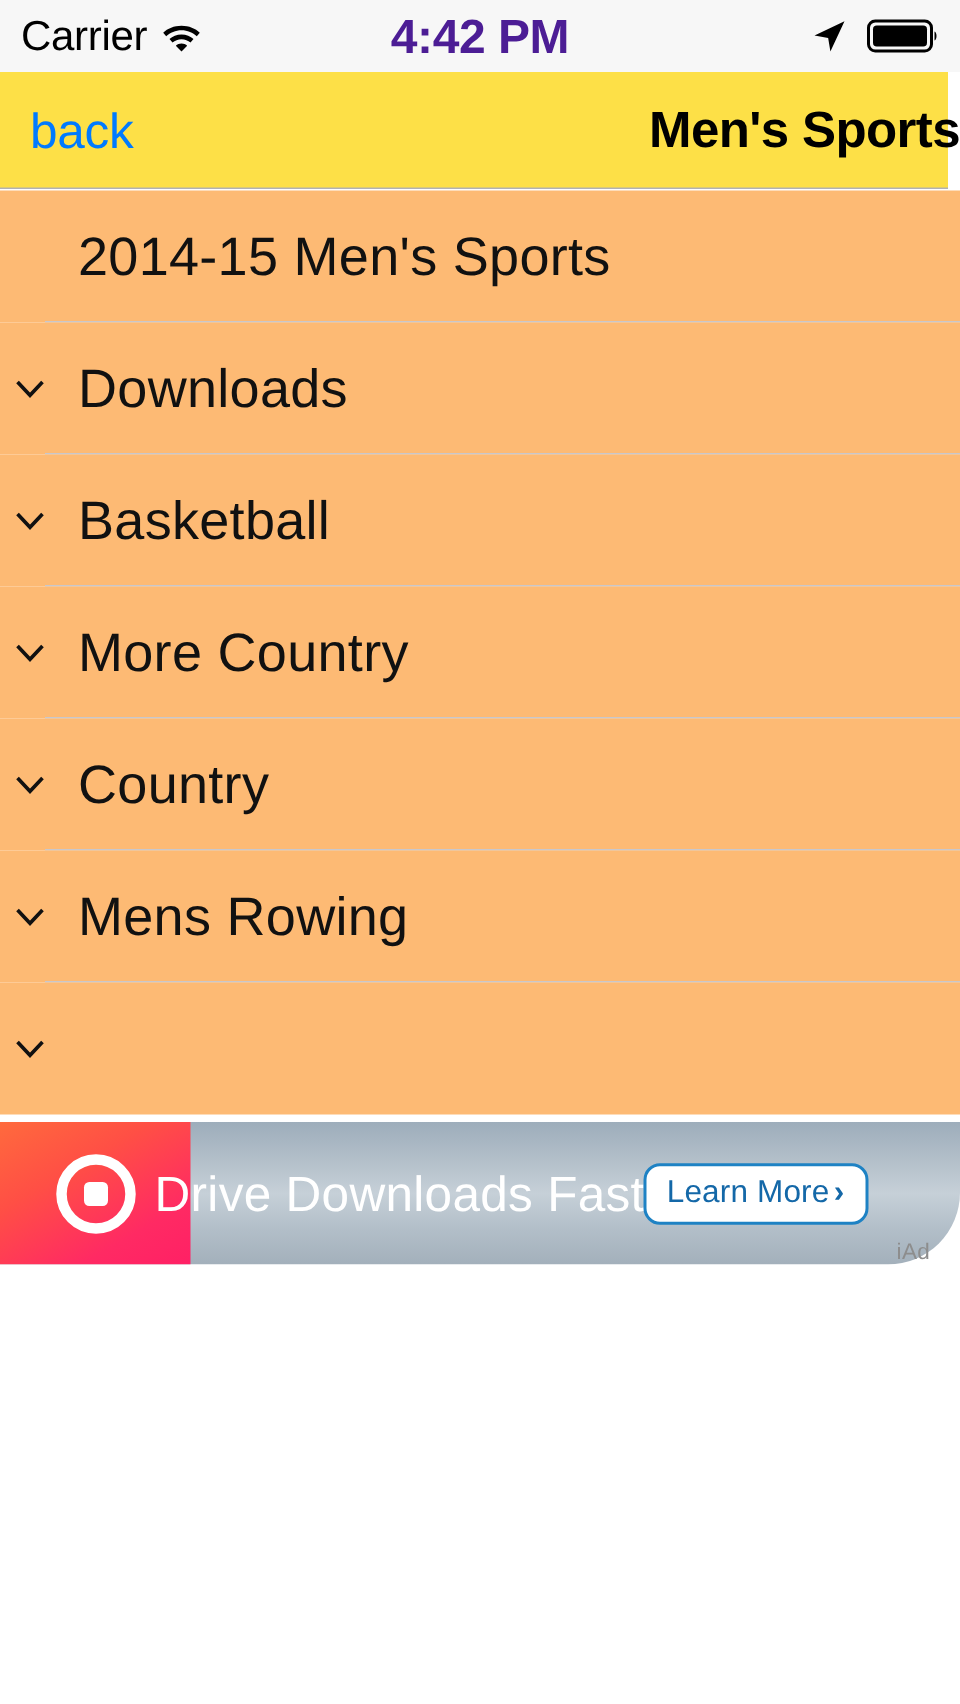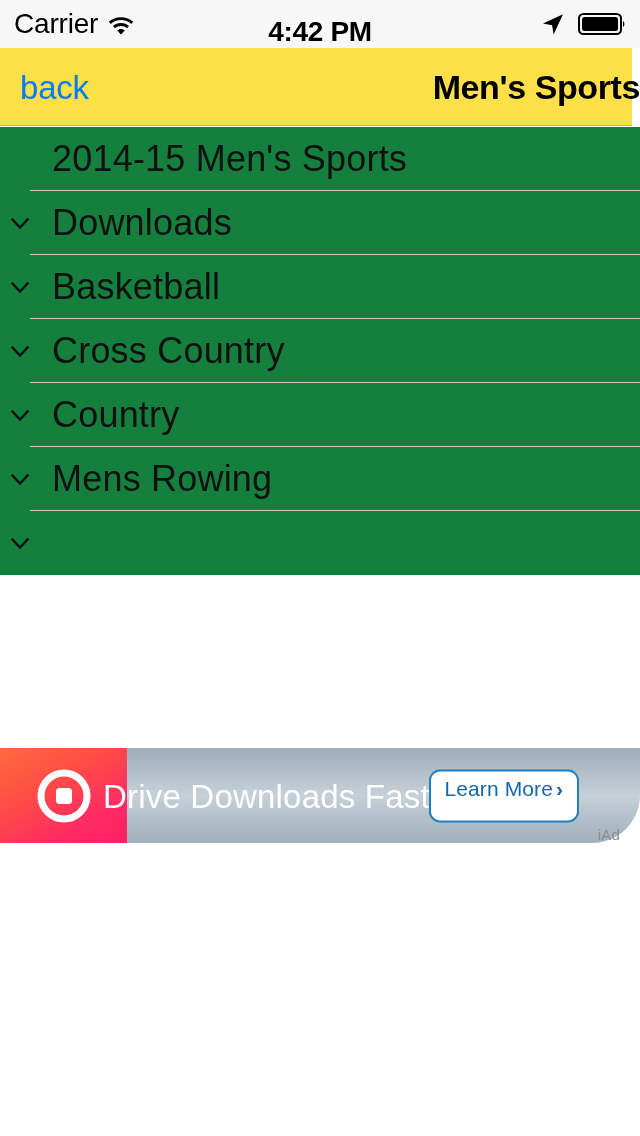--- a/index.html
+++ b/index.html
@@ -18,20 +18,21 @@
   }
 
   
   .status-bar {
     position: absolute;
     left: 0; top: 0;
     width: 640px;
     height: 48px;
     background: #f7f7f7;
     display: flex;
+    align-items: center;
     box-sizing: border-box;
     padding: 16px 14px;
   }
   .status-left {
     display: flex;
     align-items: center;
     gap: 9px;
     flex: 0 0 auto;
   }
   .status-carrier {
@@ -43,23 +44,23 @@
   .wifi-icon {
     display: block;
     width: 28px;
     height: 22px;
   }
   .status-center {
     position: absolute;
     left: 0;
     width: 640px;
     text-align: center;
-    font-size: 28px;
+    font-size: 32px;
     font-weight: bold;
-    color: #000000;
+    color: #4c1d95;
     letter-spacing: -0.3px;
     pointer-events: none;
   }
   .status-right {
     margin-left: auto;
     display: flex;
     align-items: center;
     gap: 12px;
     position: relative;
     z-index: 2;
@@ -103,23 +104,23 @@
   }
 
   
   .list {
     position: absolute;
     left: 0; top: 127px;
     width: 640px;
   }
   .list-row {
     position: relative;
-    height: 64px;
+    height: 88px;
     box-sizing: border-box;
-    background: #15803d;
+    background: #fdba74;
     cursor: pointer;
   }
   .list-row .row-sep {
     position: absolute;
     left: 30px;
     right: 0;
     bottom: 0;
     height: 1px;
     background: #c8c7cc;
   }
@@ -198,21 +199,21 @@
     line-height: 1;
   }
   .ad-cta {
     position: absolute;
     right: 61px;
     top: 50%;
     transform: translateY(-50%);
     background: #ffffff;
     border: 2px solid #1e82c4;
     border-radius: 11px;
-    padding: 7px 14px 20px 14px;
+    padding: 7px 14px 8px 14px;
     font-size: 21px;
     color: #1468a8;
     white-space: nowrap;
     letter-spacing: 0.1px;
     line-height: 1.05;
     cursor: pointer;
   }
   .ad-cta .cta-chev {
     font-weight: bold;
     margin-left: 3px;
@@ -289,21 +290,21 @@
     <span class="row-label">Basketball</span>
     <span class="row-sep"></span>
   </div>
 
   <div class="list-row">
     <span class="row-chevron">
       <svg viewBox="0 0 22 22" width="22" height="22" aria-hidden="true">
         <path d="M3.5 7.5 L11 15.5 L18.5 7.5" fill="none" stroke="#111" stroke-width="2.4" stroke-linecap="square" stroke-linejoin="miter"></path>
       </svg>
     </span>
-    <span class="row-label">Cross Country</span>
+    <span class="row-label">More Country</span>
     <span class="row-sep"></span>
   </div>
 
   <div class="list-row">
     <span class="row-chevron">
       <svg viewBox="0 0 22 22" width="22" height="22" aria-hidden="true">
         <path d="M3.5 7.5 L11 15.5 L18.5 7.5" fill="none" stroke="#111" stroke-width="2.4" stroke-linecap="square" stroke-linejoin="miter"></path>
       </svg>
     </span>
     <span class="row-label">Country</span>

